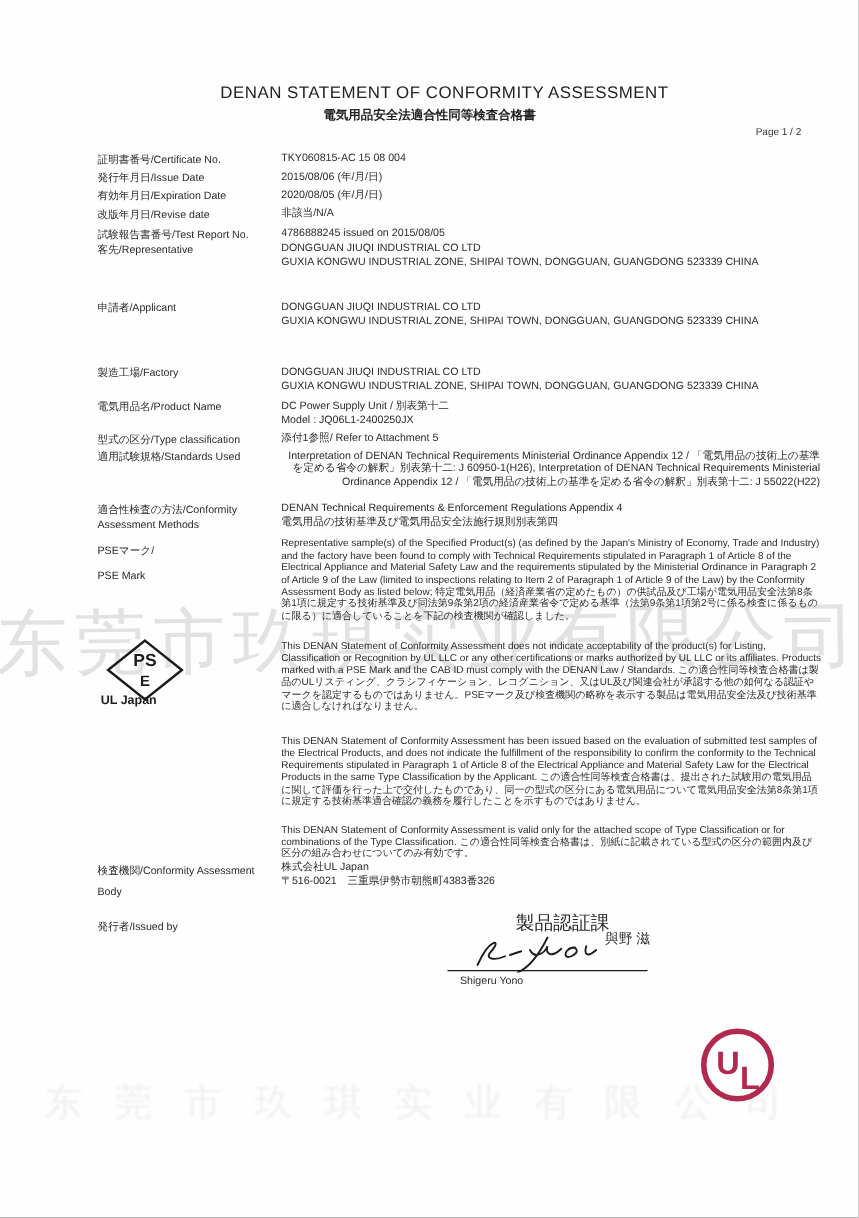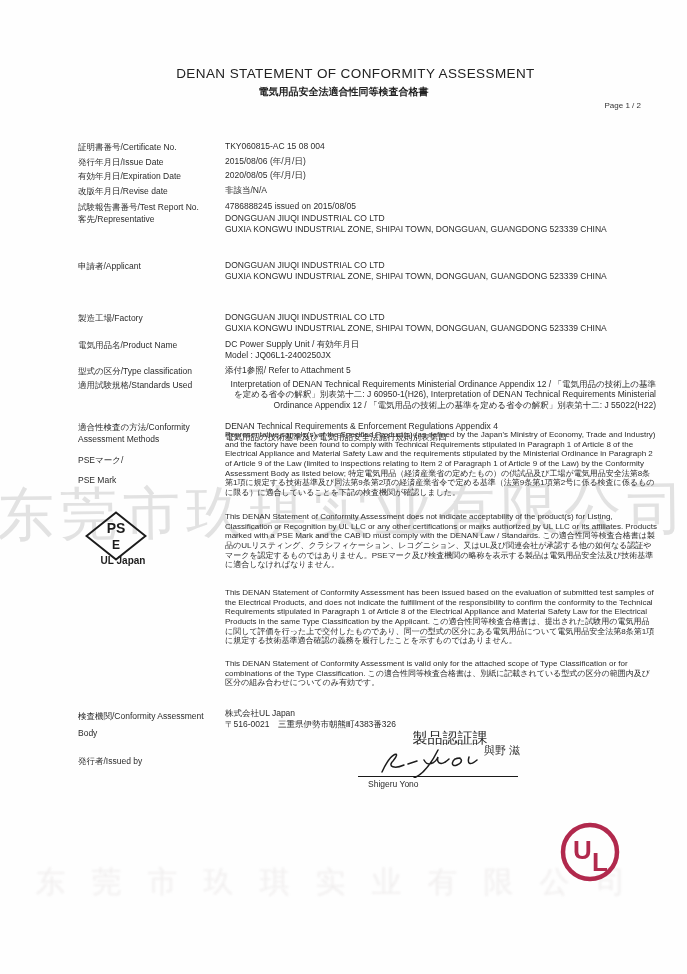--- a/index.html
+++ b/index.html
@@ -23,38 +23,38 @@
     position:absolute;top:66px;left:0;width:100%;margin:0;z-index:1;
     text-align:center;font-size:13.5px;font-weight:normal;letter-spacing:.4px;color:#222;padding-left:12px;
   }
   .subtitle{
     position:absolute;top:85px;left:0;width:100%;margin:0;z-index:1;
     text-align:center;font-size:10px;font-weight:bold;color:#222;
   }
   .pageno{
     position:absolute;top:101px;right:46px;z-index:1;font-size:8px;color:#333;
   }
-  .row{position:absolute;left:78px;width:578px;display:flex;z-index:1;margin-top:20px;}
+  .row{position:absolute;left:78px;width:578px;display:flex;z-index:1;}
   .lbl{
     flex:none;width:147px;font-size:8.5px;line-height:1.45;
     white-space:pre-line;color:#2b2b2b;
   }
   .lbl-tall{line-height:1.95;}
   .lbl-pse{line-height:2.3;}
   .val{
     flex:1;font-size:8.5px;line-height:1.32;white-space:pre-line;color:#2b2b2b;
   }
   .clamp4{max-height:42px;overflow:hidden;line-height:1.22;text-align:right;}
   .para{
     position:absolute;left:225px;width:432px;z-index:1;
     font-size:8px;line-height:1.21;color:#2b2b2b;overflow:hidden;
   }
   .pse-svg{position:absolute;left:85px;top:511px;z-index:1;}
   .pse-caption{
-    position:absolute;left:88px;top:555px;width:70px;z-index:1;
+    position:absolute;left:68px;top:555px;width:70px;z-index:1;
     text-align:center;font-size:10px;font-weight:bold;color:#1d1d1d;
   }
   .sig-dept{position:absolute;left:380px;top:729px;width:140px;z-index:1;
     text-align:center;font-size:15px;color:#2b2b2b;}
   .sig-name-jp{position:absolute;left:380px;top:743px;width:140px;z-index:1;
     text-align:right;font-size:11px;color:#2b2b2b;}
   .sig-svg{position:absolute;left:372px;top:748px;z-index:2;}
   .sig-line{position:absolute;left:358px;top:776px;width:160px;height:1px;
     background:#191919;z-index:1;}
   .sig-name-en{position:absolute;left:368px;top:779px;width:140px;z-index:1;
@@ -103,21 +103,21 @@
     <div class="val">DONGGUAN JIUQI INDUSTRIAL CO LTD
 GUXIA KONGWU INDUSTRIAL ZONE, SHIPAI TOWN, DONGGUAN, GUANGDONG 523339 CHINA</div>
   </div>
   <div class="row" style="top:292px">
     <div class="lbl">製造工場/Factory</div>
     <div class="val">DONGGUAN JIUQI INDUSTRIAL CO LTD
 GUXIA KONGWU INDUSTRIAL ZONE, SHIPAI TOWN, DONGGUAN, GUANGDONG 523339 CHINA</div>
   </div>
   <div class="row" style="top:319px">
     <div class="lbl">電気用品名/Product Name</div>
-    <div class="val">DC Power Supply Unit / 有効年月日
+    <div class="val">DC Power Supply Unit / 別表第十二
 Model : JQ06L1-2400250JX</div>
   </div>
   <div class="row" style="top:345px">
     <div class="lbl">型式の区分/Type classification</div>
     <div class="val">添付1参照/ Refer to Attachment 5</div>
   </div>
   <div class="row" style="top:359px">
     <div class="lbl">適用試験規格/Standards Used</div>
     <div class="val clamp4">Interpretation of DENAN Technical Requirements Ministerial Ordinance Appendix 12 / 「電気用品の技術上の基準を定める省令の解釈」別表第十二: J 60950-1(H26), Interpretation of DENAN Technical Requirements Ministerial Ordinance Appendix 12 / 「電気用品の技術上の基準を定める省令の解釈」別表第十二: J 55022(H22)</div>
   </div>

